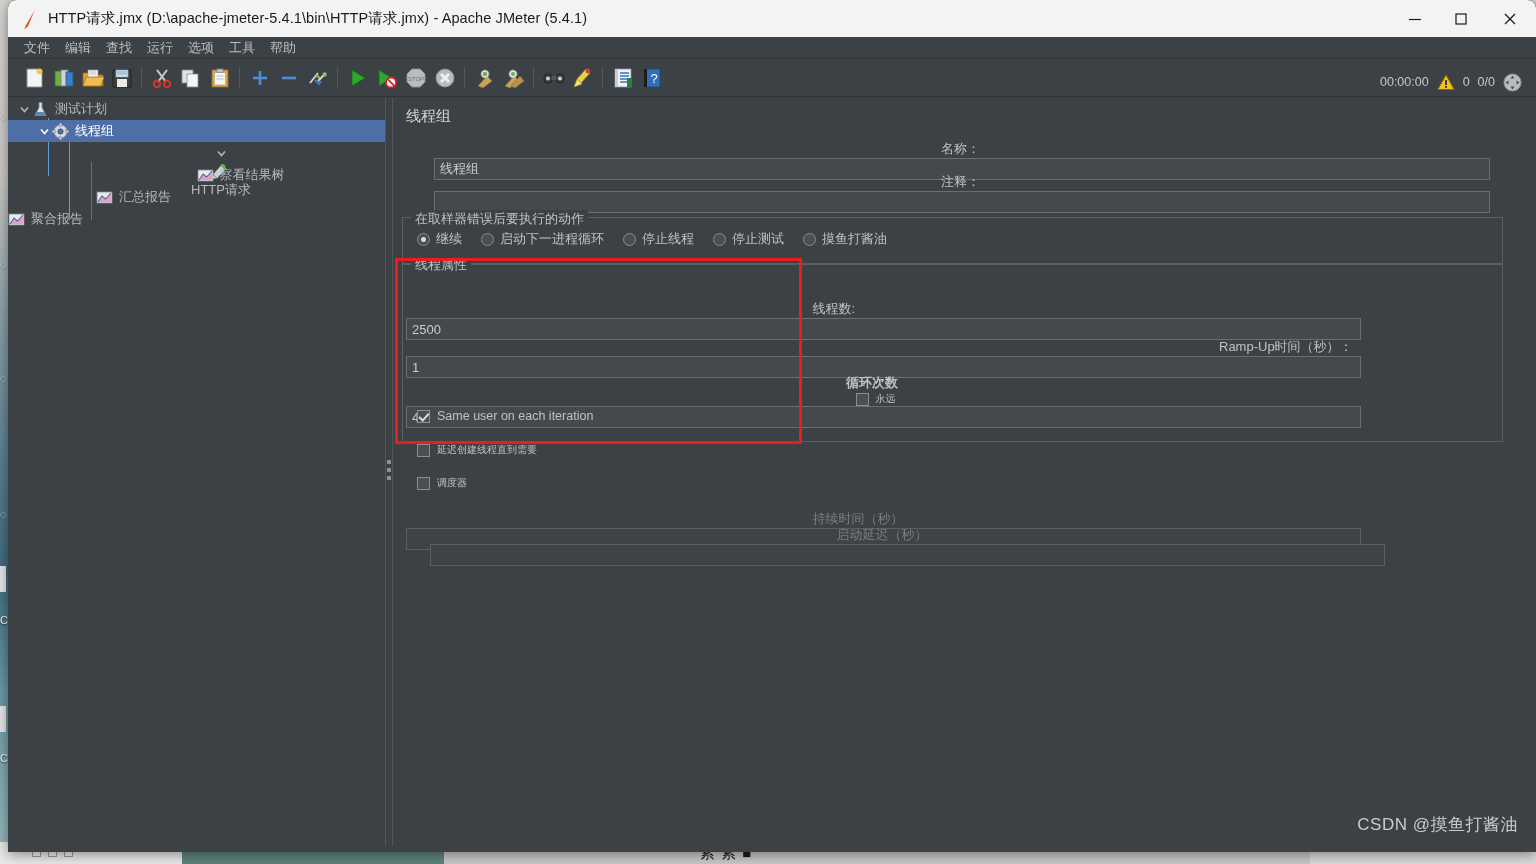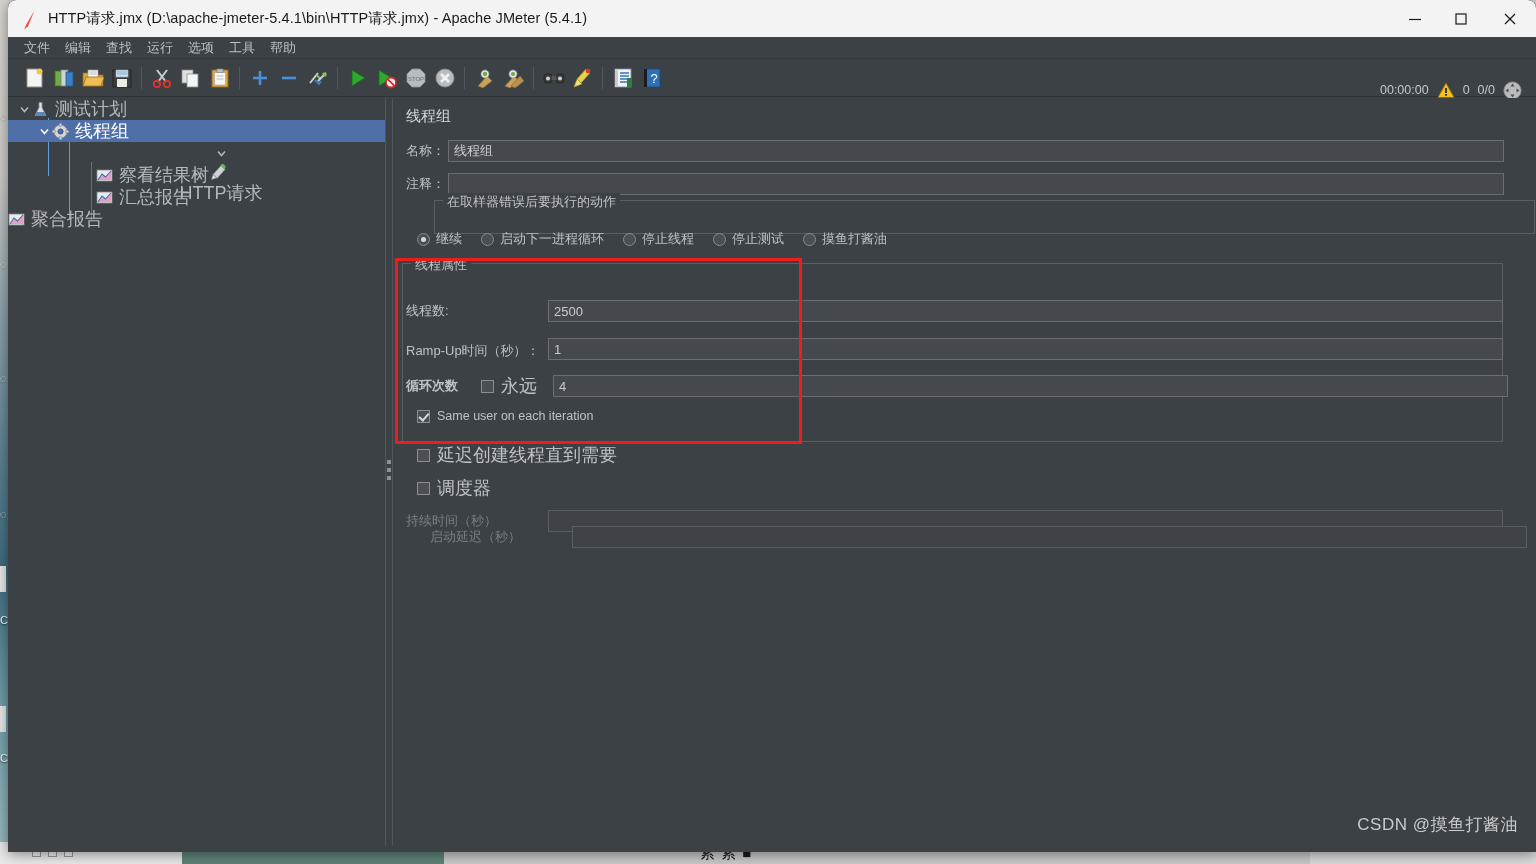--- a/index.html
+++ b/index.html
@@ -98,21 +98,21 @@
     height: 38px; background: #3c4145;
     display: flex; align-items: center; padding-left: 12px;
     position: relative; border-bottom: 1px solid #2f3336;
   }
   .tool-btn {
     width: 29px; height: 30px; display: flex; align-items: center; justify-content: center;
     position: relative;
   }
   .tool-sep { width: 1px; height: 22px; background: #54585c; margin: 0 5px; }
   #toolbar-status {
-    position: absolute; right: 14px; top: 12px; height: 38px;
+    position: absolute; right: 14px; top: 4px; height: 38px;
     display: flex; align-items: center; gap: 8px;
   }
   .status-time { font-size: 12.5px; color: #c5c8ca; font-family: "Liberation Sans", sans-serif; }
   .status-count { font-size: 12.5px; color: #c5c8ca; }
 
   
   #content {
     position: absolute; left: 0; top: 98px; right: 0; bottom: 6px;
     display: flex;
   }
@@ -125,21 +125,21 @@
   .tree-row {
     height: 22px; display: flex; align-items: center;
     position: relative; padding-left: 0;
   }
   .tree-row.selected { background: #4f6fa8; }
   .tree-twisty {
     width: 16px; height: 22px; display: flex; align-items: center; justify-content: center;
     flex: none;
   }
   .tree-ico { width: 17px; height: 17px; flex: none; margin-right: 6px; position: relative; }
-  .tree-label { font-size: 18px; color: #b6b9bc; white-space: nowrap; }
+  .tree-label { font-size: 13px; color: #b6b9bc; white-space: nowrap; }
   .tree-row.selected .tree-label { color: #ffffff; }
   .tree-guide {
     position: absolute; width: 1px; background: #5d9fd6;
   }
 
   
   #splitter {
     width: 8px; background: #3c4145; position: relative; flex: none;
     border-left: 1px solid #52565a; border-right: 1px solid #52565a;
   }
@@ -151,21 +151,21 @@
   
   #main-panel {
     flex: 1; background: #3c4145; position: relative; overflow: hidden;
     padding: 0;
   }
   #panel-title {
     position: absolute; left: 13px; top: 9px;
     font-size: 15px; color: #d5d8da;
   }
 
-  .field-row { position: absolute; left: 13px; display: flex; align-items: center; }
+  .field-row { position: absolute; left: 13px; display: flex; align-items: center; flex-direction: column; }
   .field-label { font-size: 13px; color: #bfc2c5; white-space: nowrap; }
   .text-input {
     background: #45494d; border: 1px solid #6a6e72; height: 22px;
     color: #c8cbce; font-size: 13px; padding: 0 5px; line-height: 20px;
     font-family: "Liberation Sans", sans-serif; outline: none;
   }
   .text-input.disabled { border-color: #5a5e62; background: #3f4347; color: #76797c; }
 
   
   .group-box {
@@ -194,21 +194,21 @@
   .cb-line { position: absolute; display: flex; align-items: center; }
   .cb-mark {
     width: 13px; height: 13px; border: 1px solid #8a8e92; background: #4b4f53;
     margin-right: 7px; position: relative; flex: none;
   }
   .cb-line.on .cb-mark::after {
     content: ""; position: absolute; left: 3px; top: 0px;
     width: 4px; height: 8px; border: solid #d8dbdd; border-width: 0 2px 2px 0;
     transform: rotate(42deg);
   }
-  .cb-text { font-size: 18px; color: #bfc2c5; white-space: nowrap; }
+  .cb-text { font-size: 10px; color: #bfc2c5; white-space: nowrap; }
   .cb-text.latin { font-size: 12.5px; }
 
   
   #highlight-box {
     position: absolute; border: 3px solid #ee1c1c; pointer-events: none;
   }
 
   
   #watermark {
     position: absolute; right: 18px; bottom: 10px;
@@ -525,39 +525,39 @@
         <span class="tree-ico">
           <svg width="17" height="17" viewBox="0 0 17 17">
             <path d="M11 1.5 l4 4 l-8 9 l-4 -4 Z" fill="#cdd2d6" stroke="#7d8286" stroke-width=".8"></path>
             <path d="M10.5 1 a2.6 2.6 0 0 1 4 4 Z" fill="#5fbf4f"></path>
             <path d="M3 10.5 L1.5 15.5 L6.5 14 Z" fill="#e7eaec" stroke="#7d8286" stroke-width=".7"></path>
           </svg>
         </span>
         <span class="tree-label">HTTP请求</span>
       </div>
 
+      <div class="tree-row" style="padding-left:88px;justify-content:center;">
+        <span class="tree-ico">
+          <svg width="17" height="17" viewBox="0 0 17 17">
+            <rect x="1" y="3" width="15" height="11" fill="#e9eaec" stroke="#85888b" stroke-width=".8"></rect>
+            <path d="M2 13 L6 7 L9.5 10 L15 4 L15 13 Z" fill="#e79ec3"></path>
+            <path d="M2 13 L6 7 L9.5 10 L15 4" fill="none" stroke="#3c6fa8" stroke-width="1.1"></path>
+          </svg>
+        </span>
+        <span class="tree-label">察看结果树</span>
+      </div>
+
       <div class="tree-row" style="padding-left:88px;">
         <span class="tree-ico">
           <svg width="17" height="17" viewBox="0 0 17 17">
             <rect x="1" y="3" width="15" height="11" fill="#e9eaec" stroke="#85888b" stroke-width=".8"></rect>
             <path d="M2 13 L6 7 L9.5 10 L15 4 L15 13 Z" fill="#e79ec3"></path>
             <path d="M2 13 L6 7 L9.5 10 L15 4" fill="none" stroke="#3c6fa8" stroke-width="1.1"></path>
           </svg>
         </span>
-        <span class="tree-label">察看结果树</span>
-      </div>
-
-      <div class="tree-row" style="padding-left:88px;">
-        <span class="tree-ico">
-          <svg width="17" height="17" viewBox="0 0 17 17">
-            <rect x="1" y="3" width="15" height="11" fill="#e9eaec" stroke="#85888b" stroke-width=".8"></rect>
-            <path d="M2 13 L6 7 L9.5 10 L15 4 L15 13 Z" fill="#e79ec3"></path>
-            <path d="M2 13 L6 7 L9.5 10 L15 4" fill="none" stroke="#3c6fa8" stroke-width="1.1"></path>
-          </svg>
-        </span>
         <span class="tree-label">汇总报告</span>
       </div>
 
       <div class="tree-row" style="">
         <span class="tree-ico">
           <svg width="17" height="17" viewBox="0 0 17 17">
             <rect x="1" y="3" width="15" height="11" fill="#e9eaec" stroke="#85888b" stroke-width=".8"></rect>
             <path d="M2 13 L6 7 L9.5 10 L15 4 L15 13 Z" fill="#e79ec3"></path>
             <path d="M2 13 L6 7 L9.5 10 L15 4" fill="none" stroke="#3c6fa8" stroke-width="1.1"></path>
           </svg>
@@ -581,21 +581,21 @@
       <div class="field-row" style="top:42px; width:1112px;">
         <span class="field-label" style="width:42px;">名称：</span>
         <input class="text-input" style="width: 1056px;" value="线程组">
       </div>
 
       <div class="field-row" style="top:75px; width:1112px;">
         <span class="field-label" style="width:42px;">注释：</span>
         <input class="text-input" style="width: 1056px;" value="">
       </div>
 
-      <div class="group-box" style="left:9px; top:102px; width:1101px; height:34px;margin-left:32px;">
+      <div class="group-box" style="left:9px; top:119px; width:1101px; height:48px;">
         <span class="group-title">在取样器错误后要执行的动作</span>
       </div>
       <div class="radio-line" style="left:24px; top:132px;">
         <label class="radio-opt on">
           <span class="radio-mark"></span>
           <span class="radio-text">继续</span>
         </label>
         <label class="radio-opt">
           <span class="radio-mark"></span>
           <span class="radio-text">启动下一进程循环</span>

